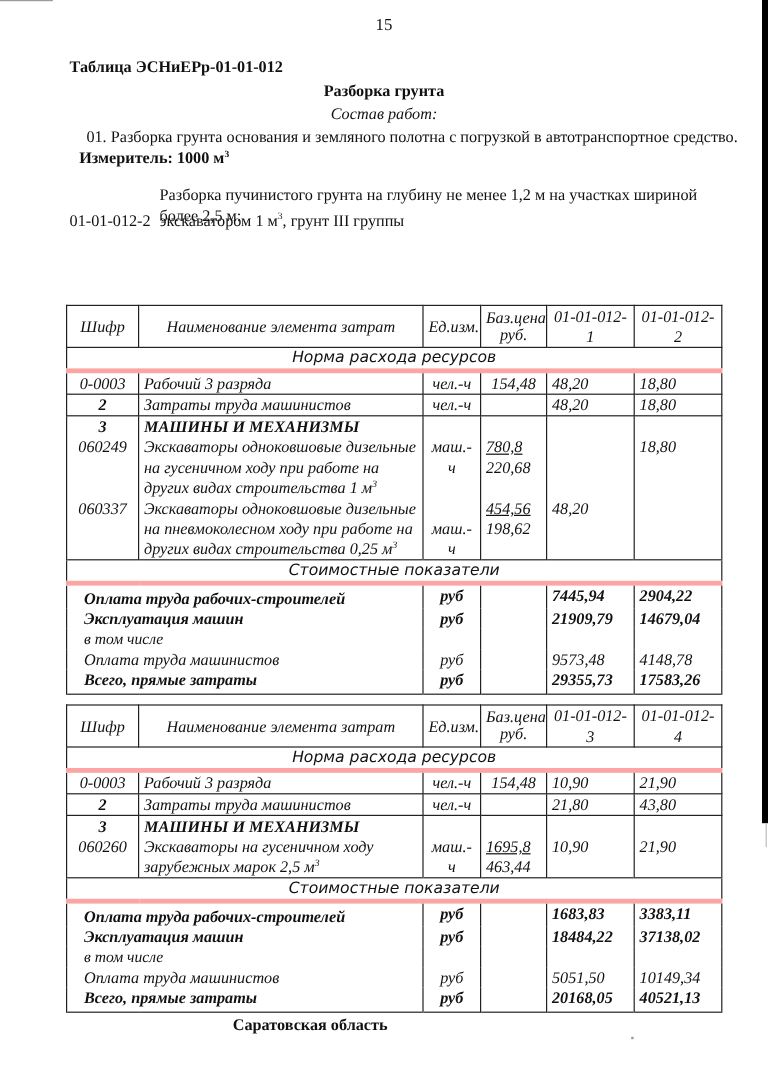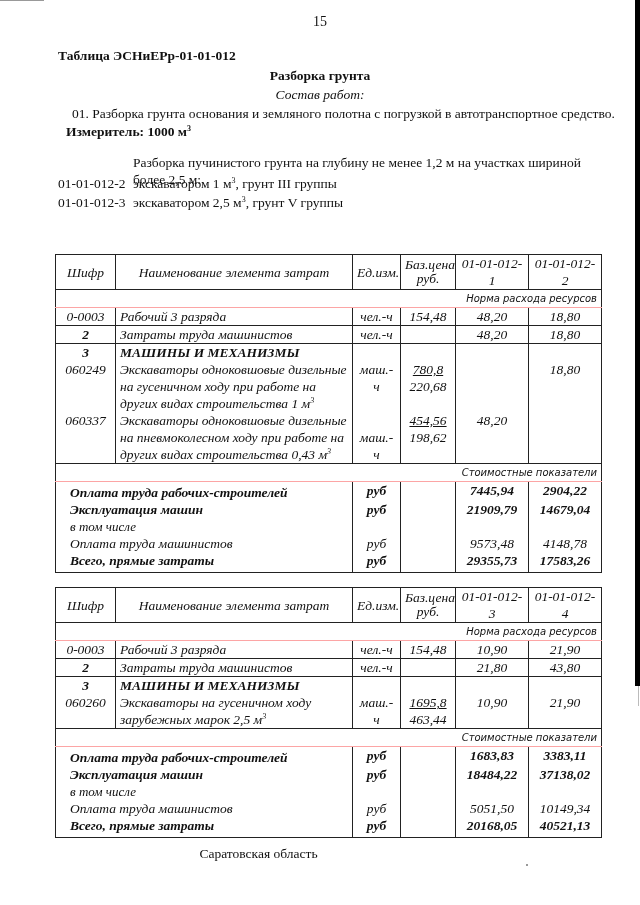--- a/index.html
+++ b/index.html
@@ -27,50 +27,49 @@
     position: absolute; left: 55px; width: 546px;
     border-collapse: collapse; table-layout: fixed;
     font-size: 13.5px;
     font-style: italic;
   }
   table.norm td { border-left: 1px solid #222; border-right: 1px solid #222; padding: 0 4px; vertical-align: top; line-height: 17px; }
   table.norm tr.bordered td { border-top: 1px solid #222; border-bottom: 1px solid #222; }
   table.norm { border: 1px solid #222; }
   .hdr td { text-align: center; vertical-align: middle !important; height: 30px; }
   .hdr .two-line { line-height: 14px; margin-top: 20px; }
-  .label-row td { text-align: right; font-family: "DejaVu Sans", sans-serif; font-size: 10px; height: 15px; line-height: 15px; border-top: 1px solid #222; border-bottom: 1px solid #fca5a5; padding-right: 8px; }
+  .label-row td { text-align: center; font-family: "DejaVu Sans", sans-serif; font-size: 13px; height: 15px; line-height: 15px; border-top: 1px solid #222; border-bottom: 4px solid #fca5a5; padding-right: 8px; }
   .c { text-align: center; }
-  .r { text-align: center; }
+  .r { text-align: left; }
   .b { font-weight: bold; }
   .u { text-decoration: underline; }
   .summary td { border-left: none; border-right: none; line-height: 17.5px; }
   .summary td.vl { border-left: 1px solid #222; }
   .summary .lbl { padding-left: 14px; }
   .small { font-size: 13px; }
-  .footer { position: absolute; left: 0; width: 517px; top: 846px; text-align: center; font-size: 13.5px; }
+  .footer { position: absolute; left: 0; width: 517px; top: 846px; text-align: center; font-size: 13.5px; font-weight: bold; }
   .speck { position: absolute; left: 526px; top: 864px; width: 2px; height: 2px; background: #999; }
 </style>
 </head>
 <body>
 
 <div class="corner-mark"></div>
 <div class="edge-bar"></div>
 <div class="edge-bar-faint"></div>
 
 <div class="page-number">15</div>
 <div class="table-title">Таблица  ЭСНиЕРр-01-01-012</div>
 <div class="section-title">Разборка грунта</div>
 <div class="work-heading">Состав работ:</div>
 <div class="work-item">01. Разборка грунта основания и земляного полотна с погрузкой в автотранспортное средство.</div>
 <div class="meter"><span>Измеритель: 1000 м</span><sup>3</sup></div>
 <div class="intro">Разборка пучинистого грунта на глубину не менее 1,2 м на участках шириной более 2,5 м:</div>
 
 <div class="codes">
   <div class="code-row"><span class="code">01-01-012-2</span><span>экскаватором 1 м</span><sup>3</sup><span>, грунт III группы</span></div>
-  <div class="code-row"><span class="code">01-01-012-3</span><span>экскаватором 2,5 м</span><sup>3</sup><span>, грунт V группы</span></div>
 </div>
 
 <table class="norm" style="top:254px;">
   <colgroup>
       <col style="width:60px">
       <col style="width:237px">
       <col style="width:48px">
       <col style="width:55px">
       <col style="width:73px">
       <col style="width:73px">
@@ -109,21 +108,21 @@
   <tr style="border-bottom:1px solid #222;">
     <td class="c" style="padding-bottom:2px;">
       <div class="b">3</div>
       <div>060249</div>
       <div style="height:34px;"></div>
       <div>060337</div>
     </td>
     <td>
       <div class="b">МАШИНЫ И МЕХАНИЗМЫ</div>
       <div style="height:51px;"><span>Экскаваторы одноковшовые дизельные на гусеничном ходу при работе на других видах строительства 1 м</span><sup>3</sup></div>
-      <div><span>Экскаваторы одноковшовые дизельные на пневмоколесном ходу при работе на других видах строительства 0,43 м</span><sup>3</sup></div>
+      <div><span>Экскаваторы одноковшовые дизельные на пневмоколесном ходу при работе на других видах строительства 0,25 м</span><sup>3</sup></div>
     </td>
     <td class="c">
       <div>&nbsp;</div>
       <div>маш.-ч</div>
       <div style="height:34px;"></div>
       <div>маш.-ч</div>
     </td>
     <td class="r">
       <div>&nbsp;</div>
       <div class="u">780,8</div>

